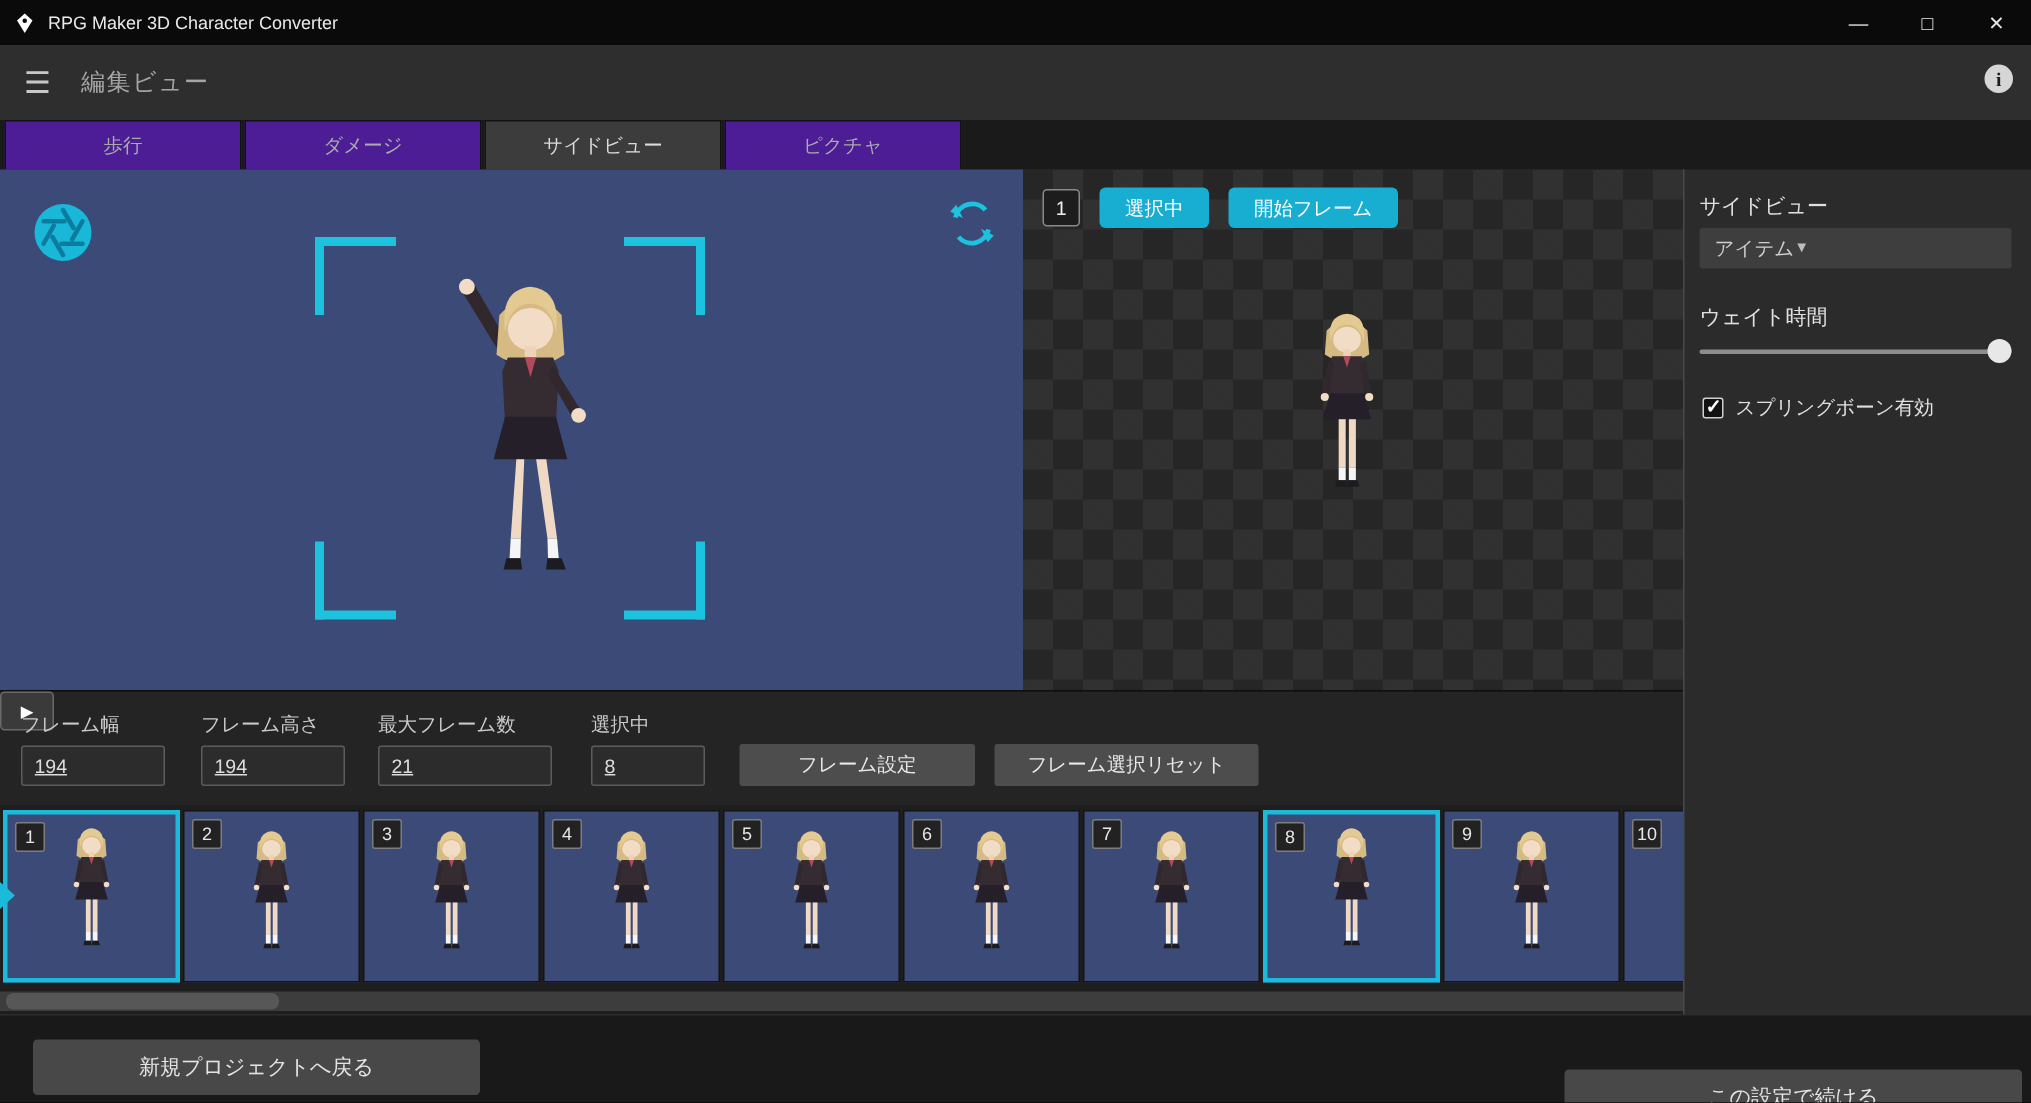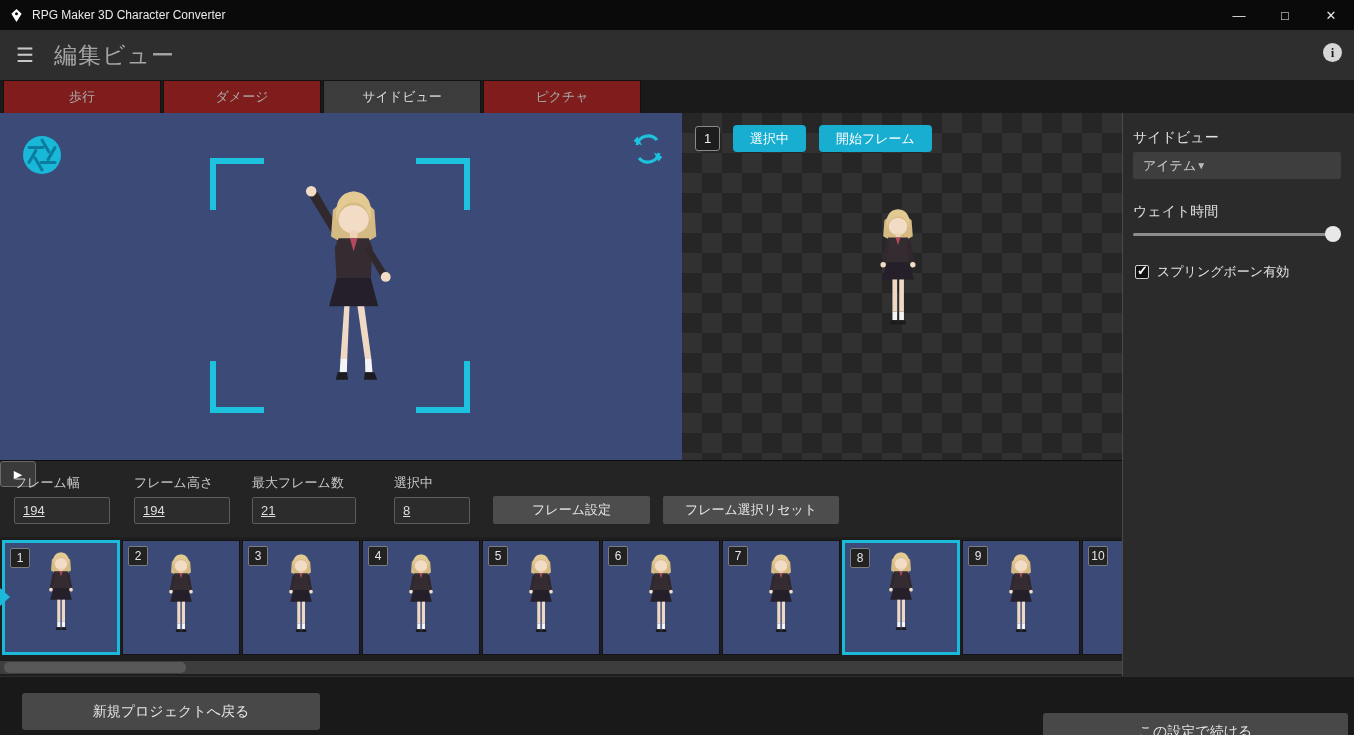--- a/index.html
+++ b/index.html
@@ -10,26 +10,26 @@
   
   .titlebar { position:absolute; left:0; top:0; width:1354px; height:30px; background:#0a0a0a; display:flex; align-items:center; }
   .app-logo { margin-left:9px; display:flex; align-items:center; }
   .tb-title { margin-left:8px; font-size:12px; color:#eaeaea; }
   .win-controls { position:absolute; right:0; top:0; height:30px; display:flex; }
   .win-btn { width:46px; height:30px; display:flex; align-items:center; justify-content:center; color:#e6e6e6; font-size:13px; cursor:default; }
 
   
   .header { position:absolute; left:0; top:30px; width:1354px; height:50px; background:#2e2e2e; display:flex; align-items:center; }
   .hamburger { margin-left:16px; font-size:20px; color:#c8c8c8; }
-  .view-title { margin-left:20px; font-size:23px; color:#a5a5a5; letter-spacing:1px; }
+  .view-title { margin-left:20px; font-size:16px; color:#a5a5a5; letter-spacing:1px; }
   .info-icon { position:absolute; right:12px; top:13px; width:19px; height:19px; border-radius:50%; background:#d6d6d6; color:#1e1e1e; font-size:13px; font-weight:bold; font-family:"Liberation Serif", serif; display:flex; align-items:center; justify-content:center; }
 
   
   .tabs { position:absolute; left:0; top:80px; width:1354px; height:33px; background:#1a1a1a; display:flex; padding-left:3px; }
-  .tab { width:158px; height:33px; margin-right:2px; background:#7f1d1d; border:1px solid #121212; border-bottom:none; color:#ababab; font-size:13px; display:flex; align-items:center; justify-content:center; }
+  .tab { width:158px; height:33px; margin-right:2px; background:#4c1d95; border:1px solid #121212; border-bottom:none; color:#ababab; font-size:13px; display:flex; align-items:center; justify-content:center; }
   .tab.active { background:#3c3c3c; color:#dcdcdc; }
 
   
   .preview { position:absolute; left:0; top:113px; width:682px; height:347px; background:#3b4a77; }
   .aperture { position:absolute; left:22px; top:22px; }
   .rotate { position:absolute; left:632px; top:18px; }
   .bk { position:absolute; width:54px; height:52px; }
   .bk.tl { left:210px; top:45px;  border-left:6px solid #1dc2de; border-top:6px solid #1dc2de; }
   .bk.tr { left:416px; top:45px;  border-right:6px solid #1dc2de; border-top:6px solid #1dc2de; }
   .bk.bl { left:210px; top:248px; border-left:6px solid #1dc2de; border-bottom:6px solid #1dc2de; }
@@ -62,21 +62,21 @@
   .cb-mark { position:absolute; left:1px; top:-3px; color:#fff; font-size:13px; font-weight:bold; }
   .cb-label { font-size:13px; color:#e0e0e0; }
 
   
   .settings { position:absolute; left:0; top:460px; width:1122px; height:77px; background:#242424; border-top:1px solid #0d0d0d; }
   .fgroup { position:absolute; top:0; }
   .fg-label { position:absolute; top:13px; left:0; font-size:13px; color:#cacaca; white-space:nowrap; }
   .num-input { position:absolute; top:36px; left:0; height:27px; background:#2c2c2c; border:1px solid #5c5c5c; border-radius:2px; color:#ddd; font-size:13px; padding:0 8px; font-family:"Liberation Sans", sans-serif;text-decoration:underline; }
   .fg1 { left:14px; }  .fg1 .num-input { width:96px; }
   .fg2 { left:134px; } .fg2 .num-input { width:96px; }
-  .fg3 { left:252px; } .fg3 .num-input { width:104px; }
+  .fg3 { left:252px; } .fg3 .num-input { width:116px; }
   .fg4 { left:394px; } .fg4 .num-input { width:76px; }
   .gray-btn { position:absolute; background:#4d4d4d; border:none; border-radius:2px; color:#e8e8e8; font-size:13px; display:flex; align-items:center; justify-content:center; font-family:"Liberation Sans", sans-serif; }
   .btn-set   { left:493px; top:35px; width:157px; height:28px; }
   .btn-reset { left:663px; top:35px; width:176px; height:28px; }
   .btn-play  { left:835px; top:36px; width:36px; height:26px; background:#3a3a3a; border:1px solid #6a6a6a; border-radius:3px; color:#fff; font-size:11px; display:flex; align-items:center; justify-content:center; }
 
   
   .filmstrip { position:absolute; left:0; top:537px; width:1122px; height:121px; background:#1e1e1e; display:flex; gap:2px; padding:3px 0 0 2px; overflow:hidden; }
   .frame { position:relative; width:118px; height:115px; flex:0 0 118px; background:#3b4a77; border:1px solid #141414; display:flex; align-items:flex-end; justify-content:center; }
   .frame.selected { border:3px solid #1cbada; }

